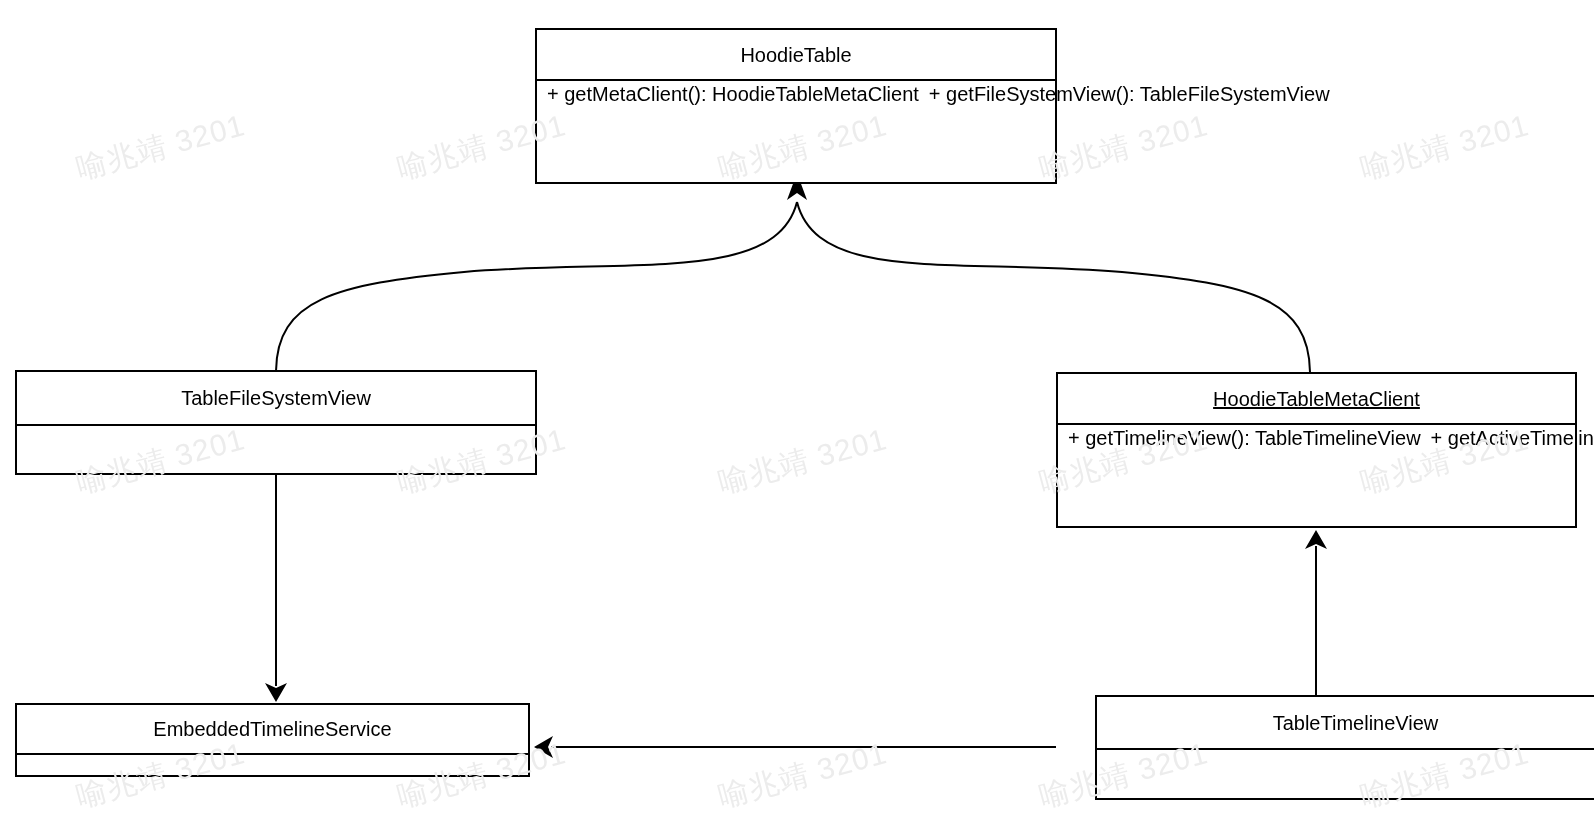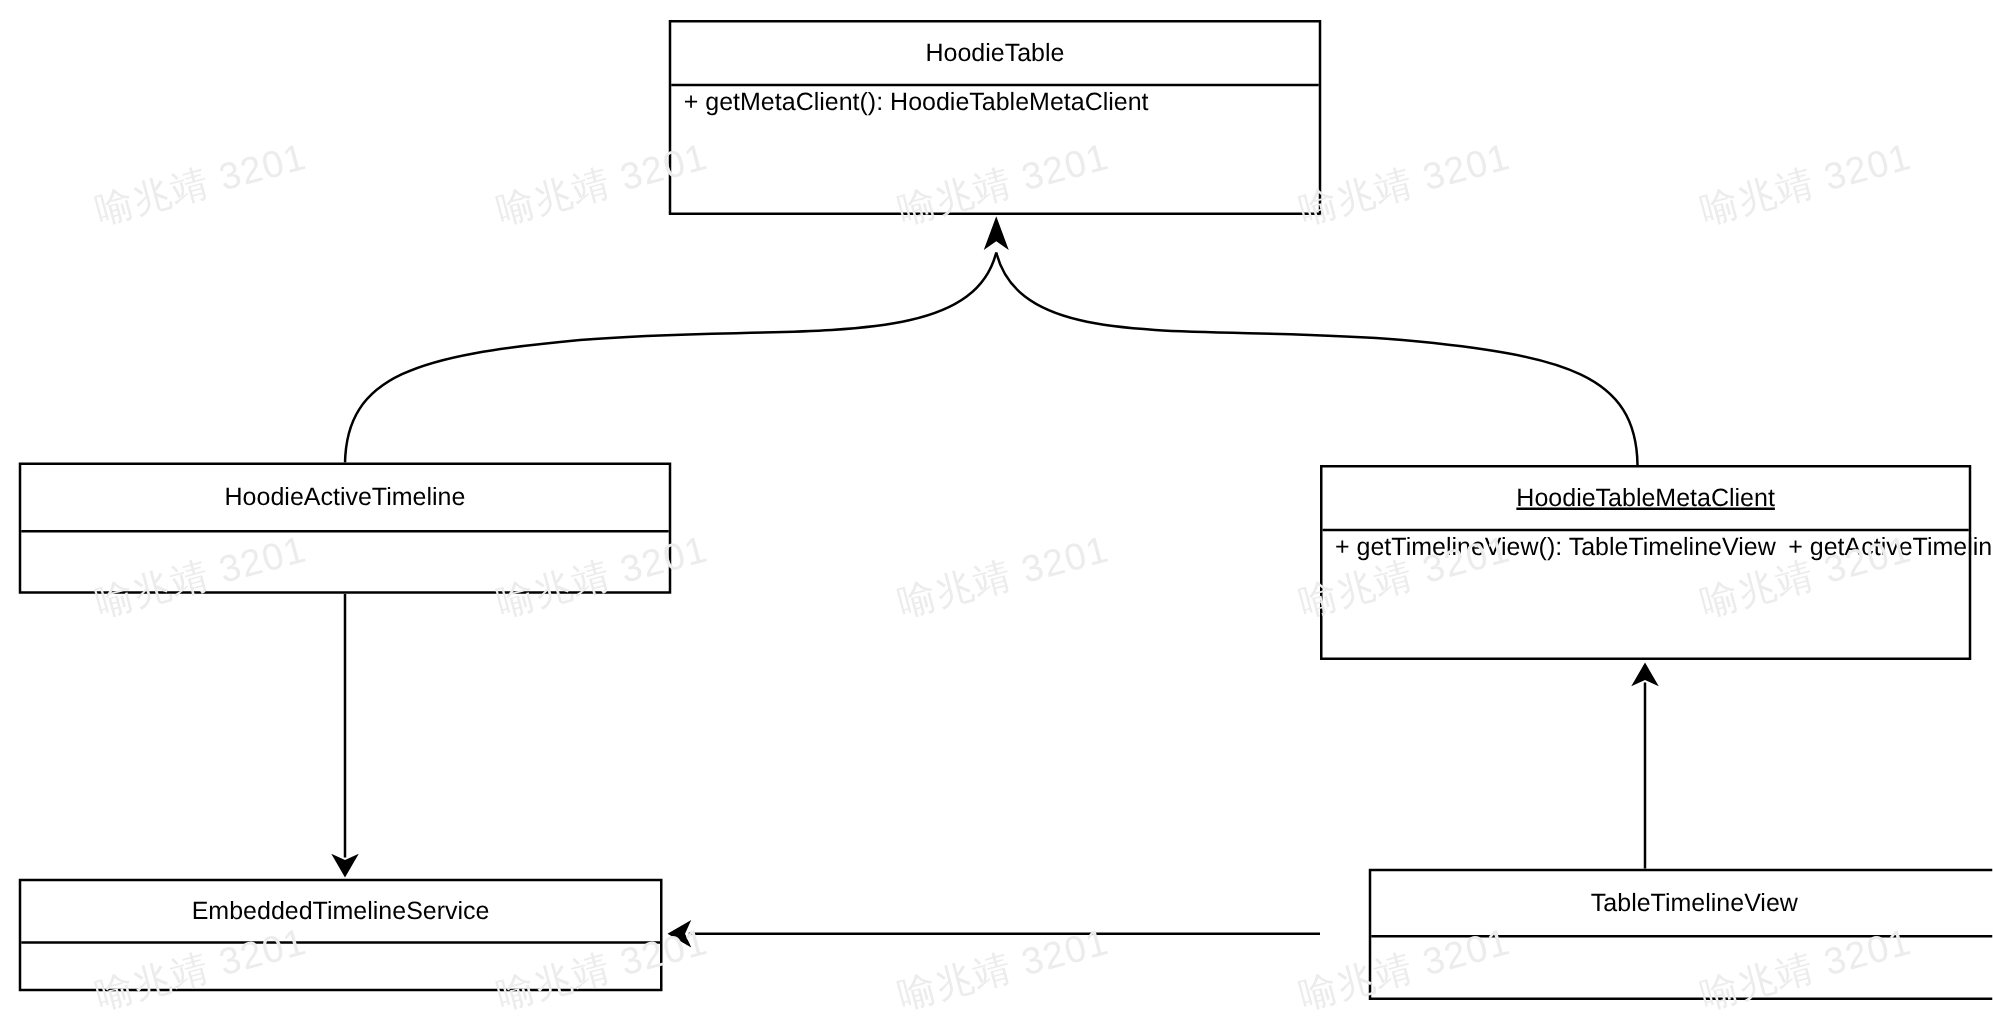--- a/index.html
+++ b/index.html
@@ -80,38 +80,39 @@
       <polygon points="797,173 787,200 797,193 807,200" class="edge-arrow"></polygon>
       <path d="M 1310 372 C 1309 300 1252 284 1122 272 C 956 258 818 284 797 202" class="edge-path"></path>
       <path d="M 276 475 L 276 686" class="edge-path"></path>
       <polygon points="276,702 265,683 276,688 287,683" class="edge-arrow"></polygon>
       <path d="M 1316 695 L 1316 546" class="edge-path"></path>
       <polygon points="1316,530 1305,549 1316,544 1327,549" class="edge-arrow"></polygon>
       <path d="M 1056 747 L 551 747" class="edge-path"></path>
       <polygon points="534,747 553,736 548,747 553,758" class="edge-arrow"></polygon>
     </svg>
   <div id="node-layer">
-      <div class="class-box" style="left: 535px; top: 16px; width: 522px; height: 156px;">
+      <div class="class-box" style="left: 535px; top: 28px; width: 522px; height: 156px;">
         <div class="class-title" style="height: 51px;">HoodieTable</div>
         <div class="class-methods">
           <div class="method-line">+ getMetaClient(): HoodieTableMetaClient</div>
+          <div class="method-line">+ getFileSystemView(): TableFileSystemView</div>
         </div>
       </div>
       <div class="class-box" style="left: 15px; top: 370px; width: 522px; height: 105px;">
-        <div class="class-title" style="height: 54px;">HoodieActiveTimeline</div>
+        <div class="class-title" style="height: 54px;">TableFileSystemView</div>
         <div class="class-methods"></div>
       </div>
       <div class="class-box" style="left: 1056px; top: 372px; width: 521px; height: 156px;">
         <div class="class-title" style="height: 51px; text-decoration: underline;">HoodieTableMetaClient</div>
         <div class="class-methods">
           <div class="method-line">+ getTimelineView(): TableTimelineView</div>
           <div class="method-line">+ getActiveTimeline(): HoodieActiveTimeline</div>
         </div>
       </div>
-      <div class="class-box" style="left: 15px; top: 703px; width: 515px; height: 90px;">
+      <div class="class-box" style="left: 15px; top: 703px; width: 515px; height: 74px;">
         <div class="class-title" style="height: 50px;">EmbeddedTimelineService</div>
         <div class="class-methods"></div>
       </div>
       <div class="class-box" style="left: 1056px; top: 695px; width: 521px; height: 105px; margin-left: 39px;">
         <div class="class-title" style="height: 53px;">TableTimelineView</div>
         <div class="class-methods"></div>
       </div>
     </div>
   <div id="wm-layer">
       <span class="watermark" style="left: 72px; top: 150px; color: rgb(236, 236, 236);">喻兆靖 3201</span>

